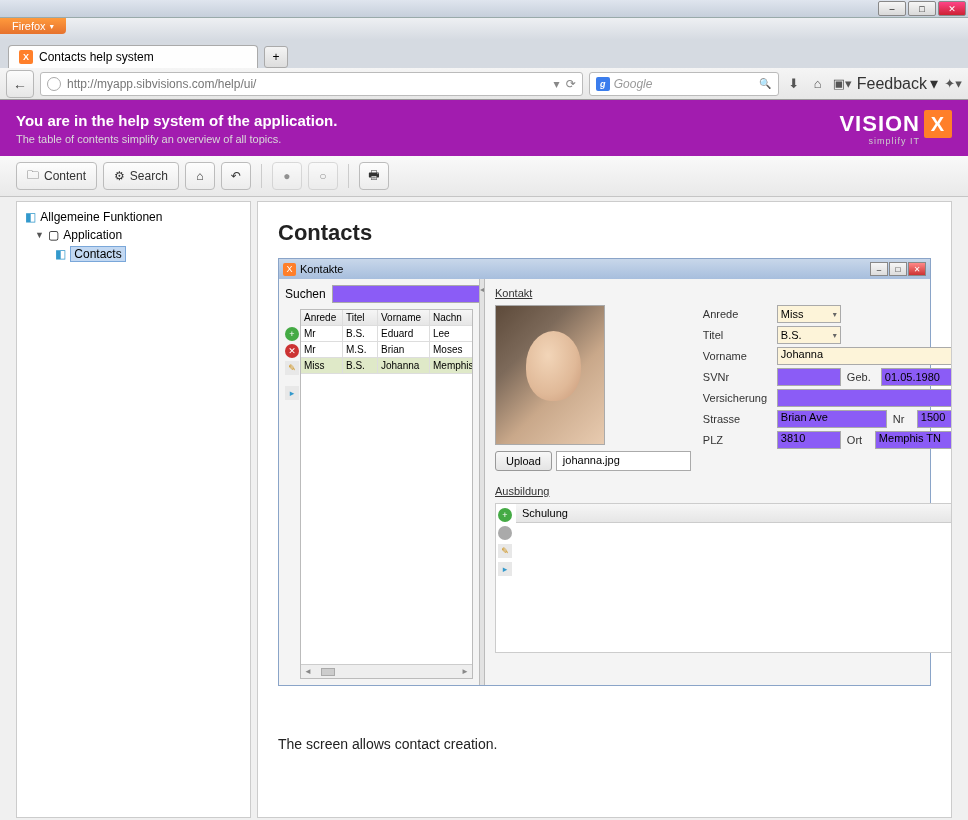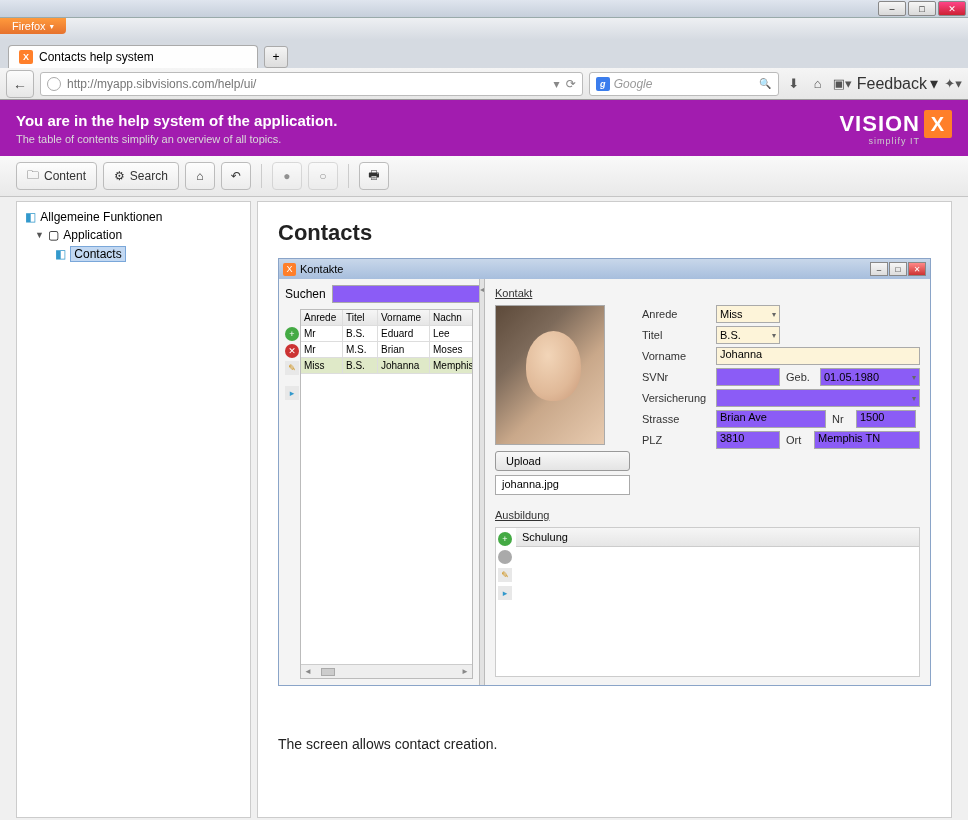--- a/index.html
+++ b/index.html
@@ -98,21 +98,21 @@
 .photo { width:110px; height:140px; background:linear-gradient(135deg,#5d4a3a 0%,#7d6a5a 30%,#c9a88a 60%,#e8cbb0 100%); border:1px solid #aaa; position:relative; overflow:hidden; }
 .photo::after { content:""; position:absolute; left:30px; top:25px; width:55px; height:70px; background:radial-gradient(ellipse at 40% 35%, #f2d5b8 0%, #e0b998 60%, #c89878 100%); border-radius:50% 50% 45% 45%; }
 .fields { flex:1; }
 .frow { display:flex; align-items:center; margin-bottom:3px; gap:6px; }
 .flabel { width:68px; font-size:11px; color:#333; }
 .finput { height:18px; border:1px solid #aaa; background:#8b5cf6; padding:0 3px; font-size:11px; }
 .finput.hl { background:#fdf4d9; }
 .finput.sel { flex:0 0 64px; display:flex; align-items:center; }
 .finput.sel::after { content:"▾"; margin-left:auto; font-size:8px; color:#666; }
 .finput.wide { flex:1; }
-.upload-row { display:flex; gap:4px; margin-top:6px;flex-direction:column; }
+.upload-row { display:flex; gap:4px; margin-top:6px; }
 .upl-btn { padding:3px 10px; background:linear-gradient(#f8f8f8,#e4e4e4); border:1px solid #999; border-radius:3px; font-size:11px; }
 .upl-file { height:20px; border:1px solid #aaa; padding:2px 6px; background:#fff; font-size:11px; width:135px; }
 
 .ausb { margin-top:14px; }
 .ausb-body { display:flex; border:1px solid #ccc; background:#fff; height:150px; }
 .ausb-icons { width:20px; display:flex; flex-direction:column; gap:4px; padding:4px 2px; }
 .ausb-grid { flex:1; }
 .ausb-hdr { background:linear-gradient(#f6f6f6,#e6e6e6); border-bottom:1px solid #ccc; padding:3px 6px; font-size:11px; }
 
 .desc { margin-top:50px; font-size:14px; color:#222; }

